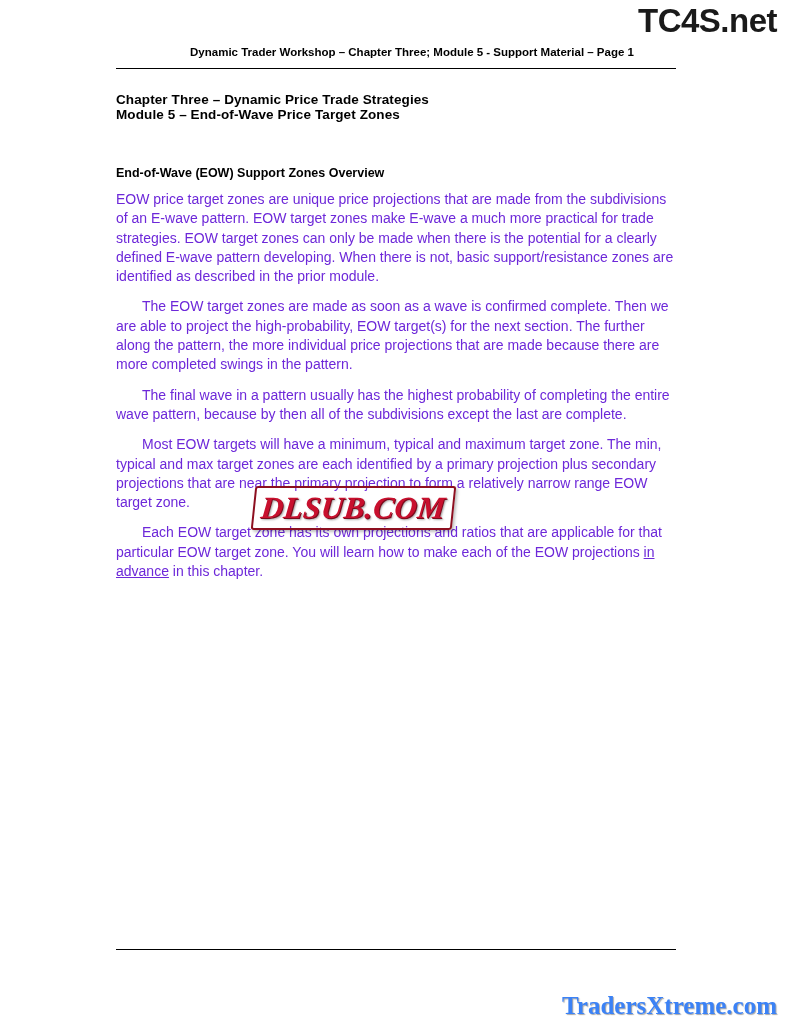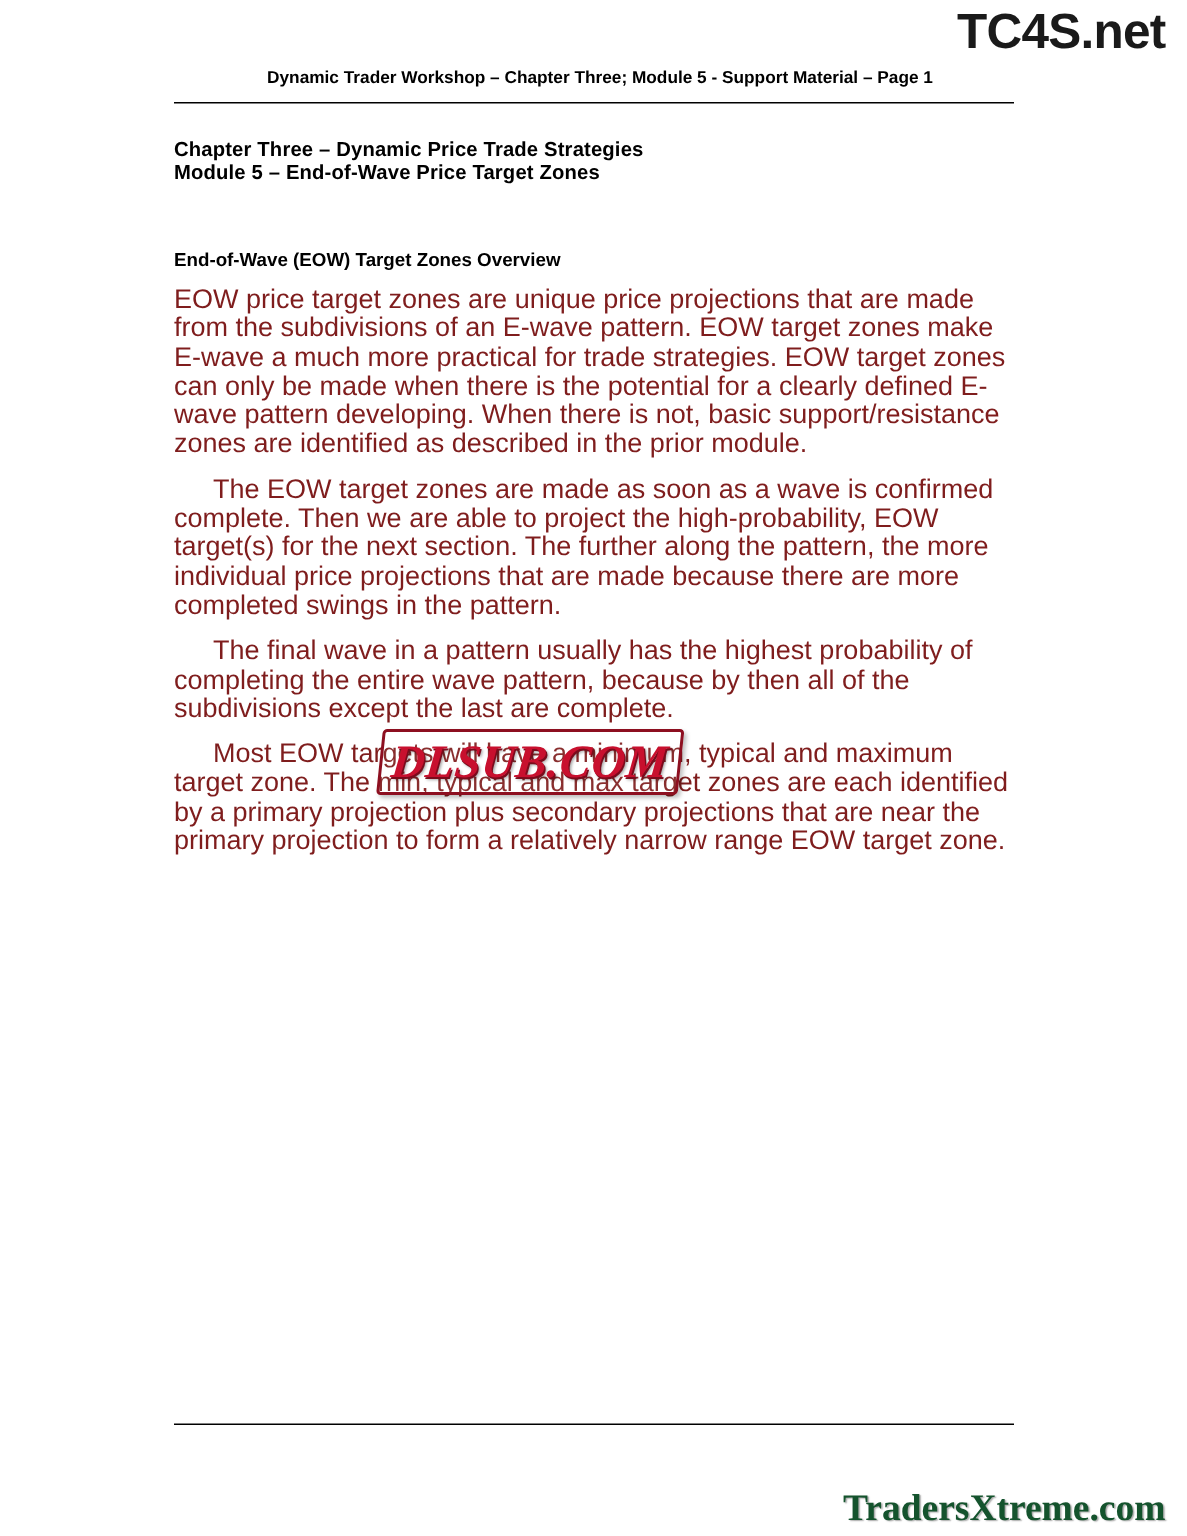--- a/index.html
+++ b/index.html
@@ -31,21 +31,21 @@
     font-weight: bold;
     color: #1a1a1a;
     letter-spacing: -0.5px;
     text-shadow: 1px 1px 0 rgba(255,255,255,0.6);
   }
 
   
   .header {
     position: absolute;
     top: 46px;
-    left: 120px;
+    left: 132px;
     width: 560px;
     text-align: center;
     font-size: 11.5px;
     font-weight: bold;
     color: #000000;
   }
   .header-rule {
     position: absolute;
     top: 68px;
     left: 116px;
@@ -70,23 +70,23 @@
     margin-bottom: 16px;
   }
   .section-head {
     font-size: 12.5px;
     font-weight: bold;
     color: #000000;
     margin-top: 44px;
     margin-bottom: 10px;
   }
   p.body {
-    font-size: 18px;
+    font-size: 14px;
     line-height: 19.3px;
-    color: #7f1d1d;
+    color: #6d28d9;
     margin: 0 0 11px 0;
     text-align: left;
   }
   p.body.indent {
     text-indent: 26px;
   }
   .underline {
     text-decoration: underline;
   }
 
@@ -129,50 +129,51 @@
     font-size: 11.5px;
     color: #000000;
   }
   .tradersxtreme-watermark {
     position: absolute;
     bottom: 4px;
     right: 14px;
     font-family: "Liberation Serif", serif;
     font-size: 25px;
     font-weight: bold;
-    color: #14532d;
+    color: #3b82f6;
     letter-spacing: 0px;
     text-shadow: 1px 1px 1px rgba(0,0,0,0.35);
   }
 </style>
 </head>
 <body>
 
 <div class="page">
 
   <div class="tc4s-watermark">TC4S.net</div>
 
   <div class="header">Dynamic Trader Workshop – Chapter Three; Module 5 - Support Material – Page 1</div>
   <div class="header-rule"></div>
 
   <div class="content">
     <div class="title-line">Chapter Three – Dynamic Price Trade Strategies</div>
     <div class="title-line second">Module 5 – End-of-Wave Price Target Zones</div>
 
-    <div class="section-head">End-of-Wave (EOW) Target Zones Overview</div>
+    <div class="section-head">End-of-Wave (EOW) Support Zones Overview</div>
 
     <p class="body">EOW price target zones are unique price projections that are made from the subdivisions of an E-wave pattern. EOW target zones make E-wave a much more practical for trade strategies. EOW target zones can only be made when there is the potential for a clearly defined E-wave pattern developing. When there is not, basic support/resistance zones are identified as described in the prior module.</p>
 
 
     <p class="body indent">The EOW target zones are made as soon as a wave is confirmed complete. Then we are able to project the high-probability, EOW target(s) for the next section. The further along the pattern, the more individual price projections that are made because there are more completed swings in the pattern.</p>
 
     <p class="body indent">The final wave in a pattern usually has the highest probability of completing the entire wave pattern, because by then all of the subdivisions except the last are complete.</p>
 
     <p class="body indent">Most EOW targets will have a minimum, typical and maximum target zone. The min, typical and max target zones are each identified by a primary projection plus secondary projections that are near the primary projection to form a relatively narrow range EOW target zone.</p>
 
+    <p class="body indent"><span>Each EOW target zone has its own projections and ratios that are applicable for that particular EOW target zone. You will learn how to make each of the EOW projections </span><span class="underline">in advance</span><span> in this chapter.</span></p>
   </div>
 
   <div class="dlsub-stamp">DLSUB.COM</div>
 
   <div class="footer-rule"></div>
 
   <div class="tradersxtreme-watermark">TradersXtreme.com</div>
 
 </div>
 

